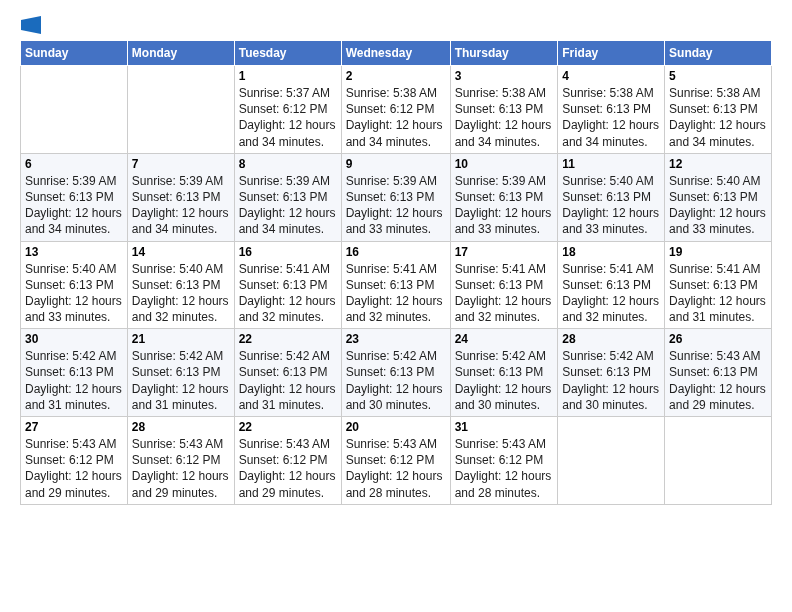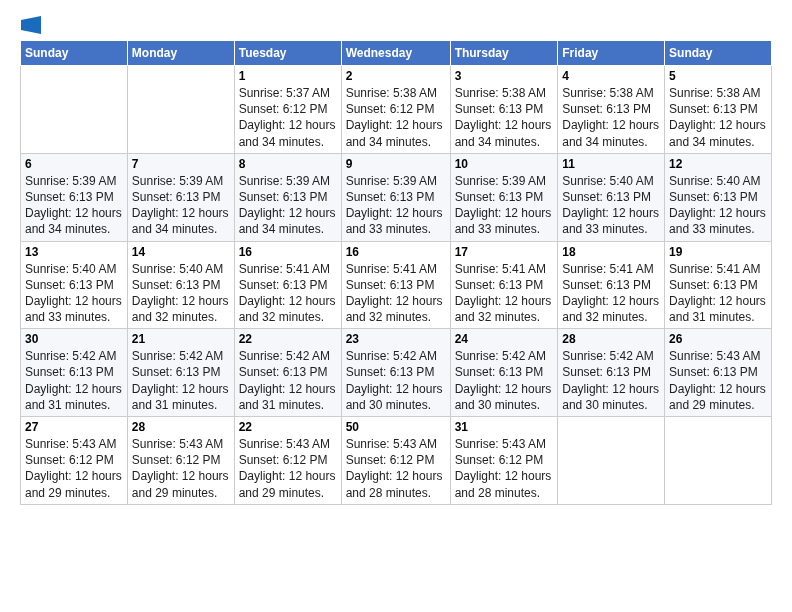--- a/index.html
+++ b/index.html
@@ -312,21 +312,21 @@
 Sunset: 6:12 PM
 Daylight: 12 hours and 29 minutes.</div>
           </td>
           <td>
             <span class="day-num">22</span>
             <div class="day-info" style="white-space: pre-line;">Sunrise: 5:43 AM
 Sunset: 6:12 PM
 Daylight: 12 hours and 29 minutes.</div>
           </td>
           <td>
-            <span class="day-num">50</span>
+            <span class="day-num">20</span>
             <div class="day-info" style="white-space: pre-line;">Sunrise: 5:43 AM
 Sunset: 6:12 PM
 Daylight: 12 hours and 28 minutes.</div>
           </td>
           <td>
             <span class="day-num">31</span>
             <div class="day-info" style="white-space: pre-line;">Sunrise: 5:43 AM
 Sunset: 6:12 PM
 Daylight: 12 hours and 28 minutes.</div>
           </td>

